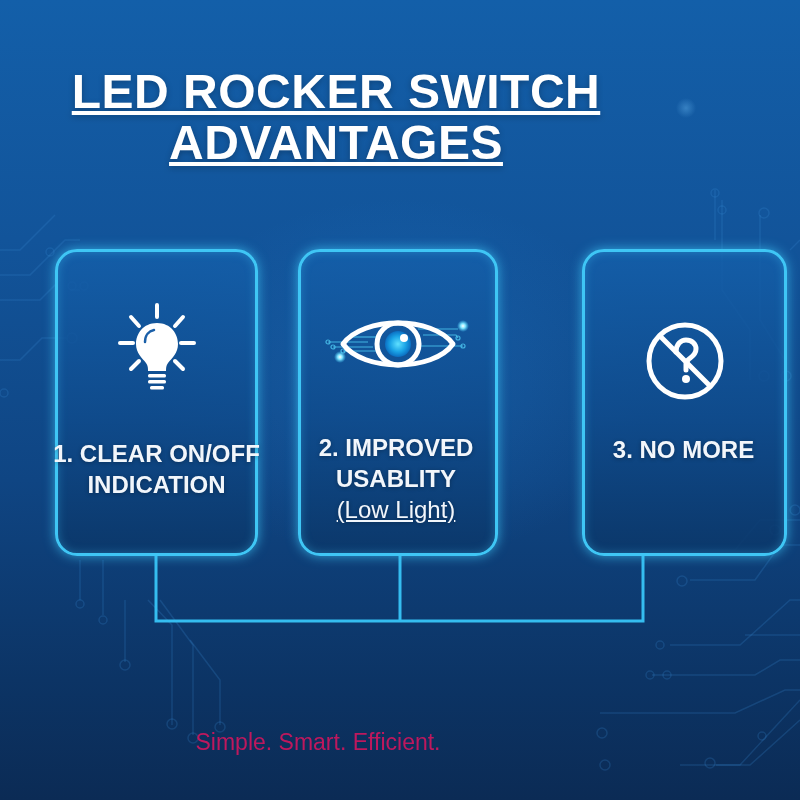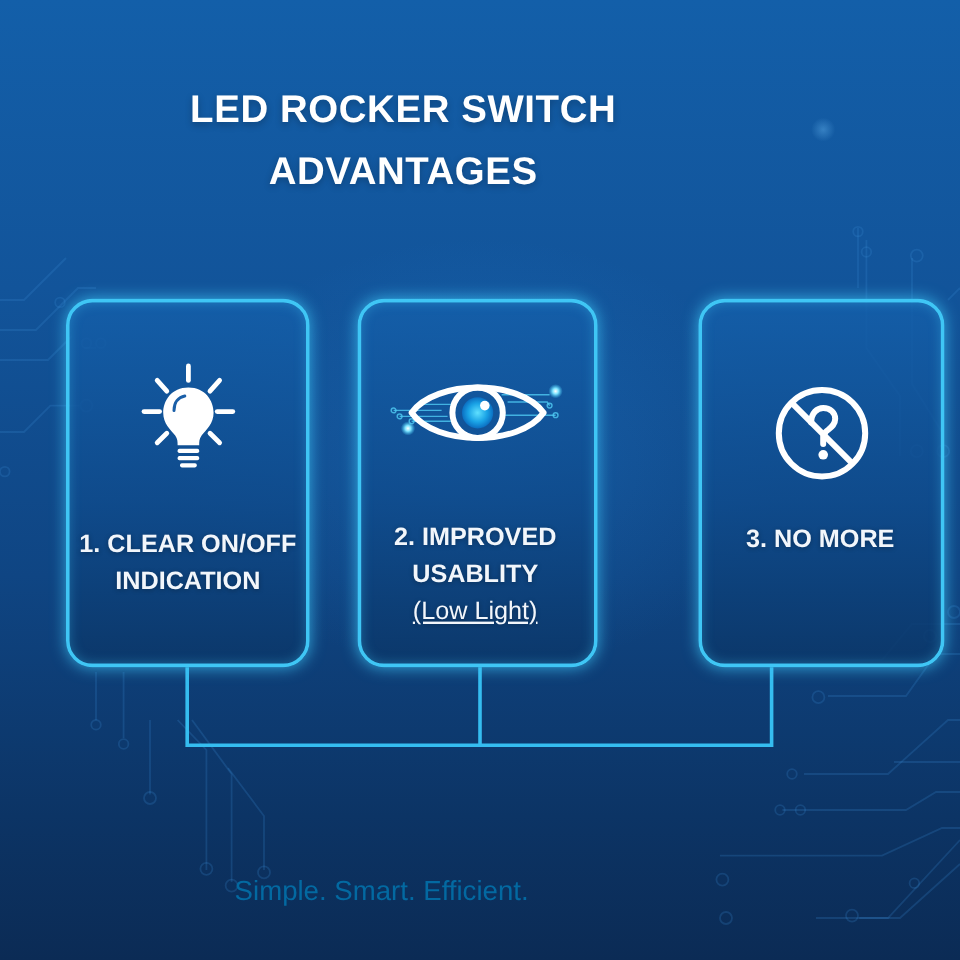--- a/index.html
+++ b/index.html
@@ -10,43 +10,44 @@
     }
     .glow-bg {
       position: absolute; inset: 0; pointer-events: none;
       background:
         radial-gradient(ellipse 360px 260px at 400px 380px, rgba(40,140,230,0.25), rgba(0,0,0,0) 70%),
         radial-gradient(circle 10px at 686px 108px, rgba(120,200,255,0.35), rgba(0,0,0,0) 100%);
     }
     svg.circuits { position: absolute; inset: 0; pointer-events: none; }
     .title {
       position: absolute; left: 0; top: 66px; width: 672px; text-align: center;
-      color: #ffffff; font-weight: 700; font-size: 32px; line-height: 51px; letter-spacing: 0.5px;
+      color: #ffffff; font-weight: 700; font-size: 48px; line-height: 51px; letter-spacing: 0.5px;
       text-shadow: 0 2px 6px rgba(0,0,0,0.25);
+      text-decoration: underline;
     }
     .card {
       position: absolute; top: 249px; height: 307px; box-sizing: border-box;
       border: 3px solid #3fc6f5; border-radius: 22px;
       background: linear-gradient(180deg, rgba(20,95,170,0.85) 0%, rgba(15,75,140,0.85) 55%, rgba(11,55,105,0.9) 100%);
       box-shadow: 0 0 12px rgba(63,198,245,0.75), inset 0 0 10px rgba(63,198,245,0.35);
     }
     .card .icon { position: absolute; left: 50%; transform: translateX(-50%); }
     .card .label {
       position: absolute; left: 0; right: 0; text-align: center;
-      color: #f2f6fb; font-weight: 700; font-size: 21px; line-height: 31px;
+      color: #f2f6fb; font-weight: 700; font-size: 24px; line-height: 31px;
       text-shadow: 0 1px 4px rgba(0,0,0,0.3);
     }
     .card .label .sub { font-weight: 400; display: block; text-decoration: underline; }
     .card1 { left: 55px; width: 203px; }
     .card2 { left: 298px; width: 200px; }
     .card3 { left: 540px; width: 205px; margin-left: 42px; }
     svg.connectors { position: absolute; inset: 0; pointer-events: none; }
     .tagline {
       position: absolute; left: 0; top: 728px; width: 636px; text-align: center;
-      color: #0369a1; font-size: 23px; line-height: 28px;
+      color: #be185d; font-size: 23px; line-height: 28px;
     }
   </style>
 </head>
 <body>
 
 <div class="glow-bg"></div>
 
 <svg class="circuits" width="800" height="800" viewBox="0 0 800 800">
   <g fill="none" stroke="#3d8fd6" stroke-opacity="0.22" stroke-width="1.5">
 

